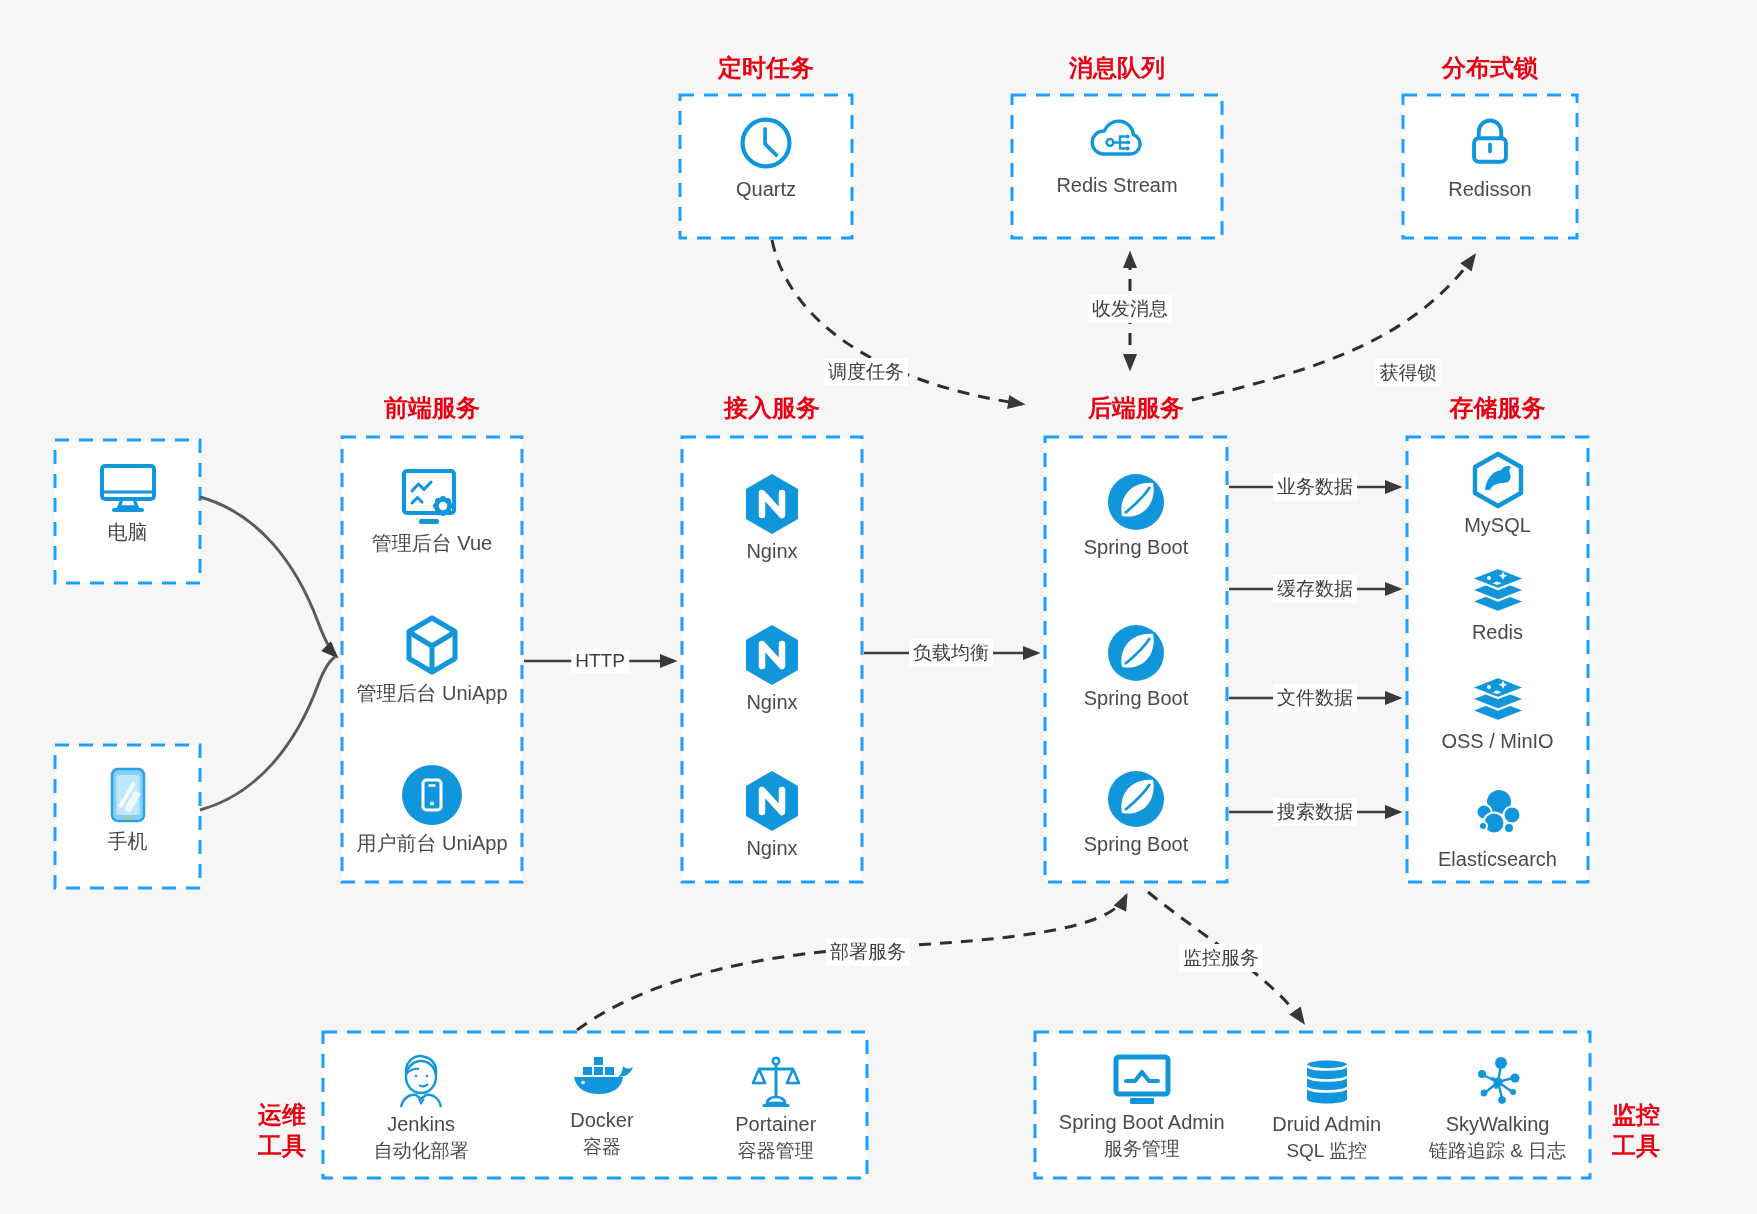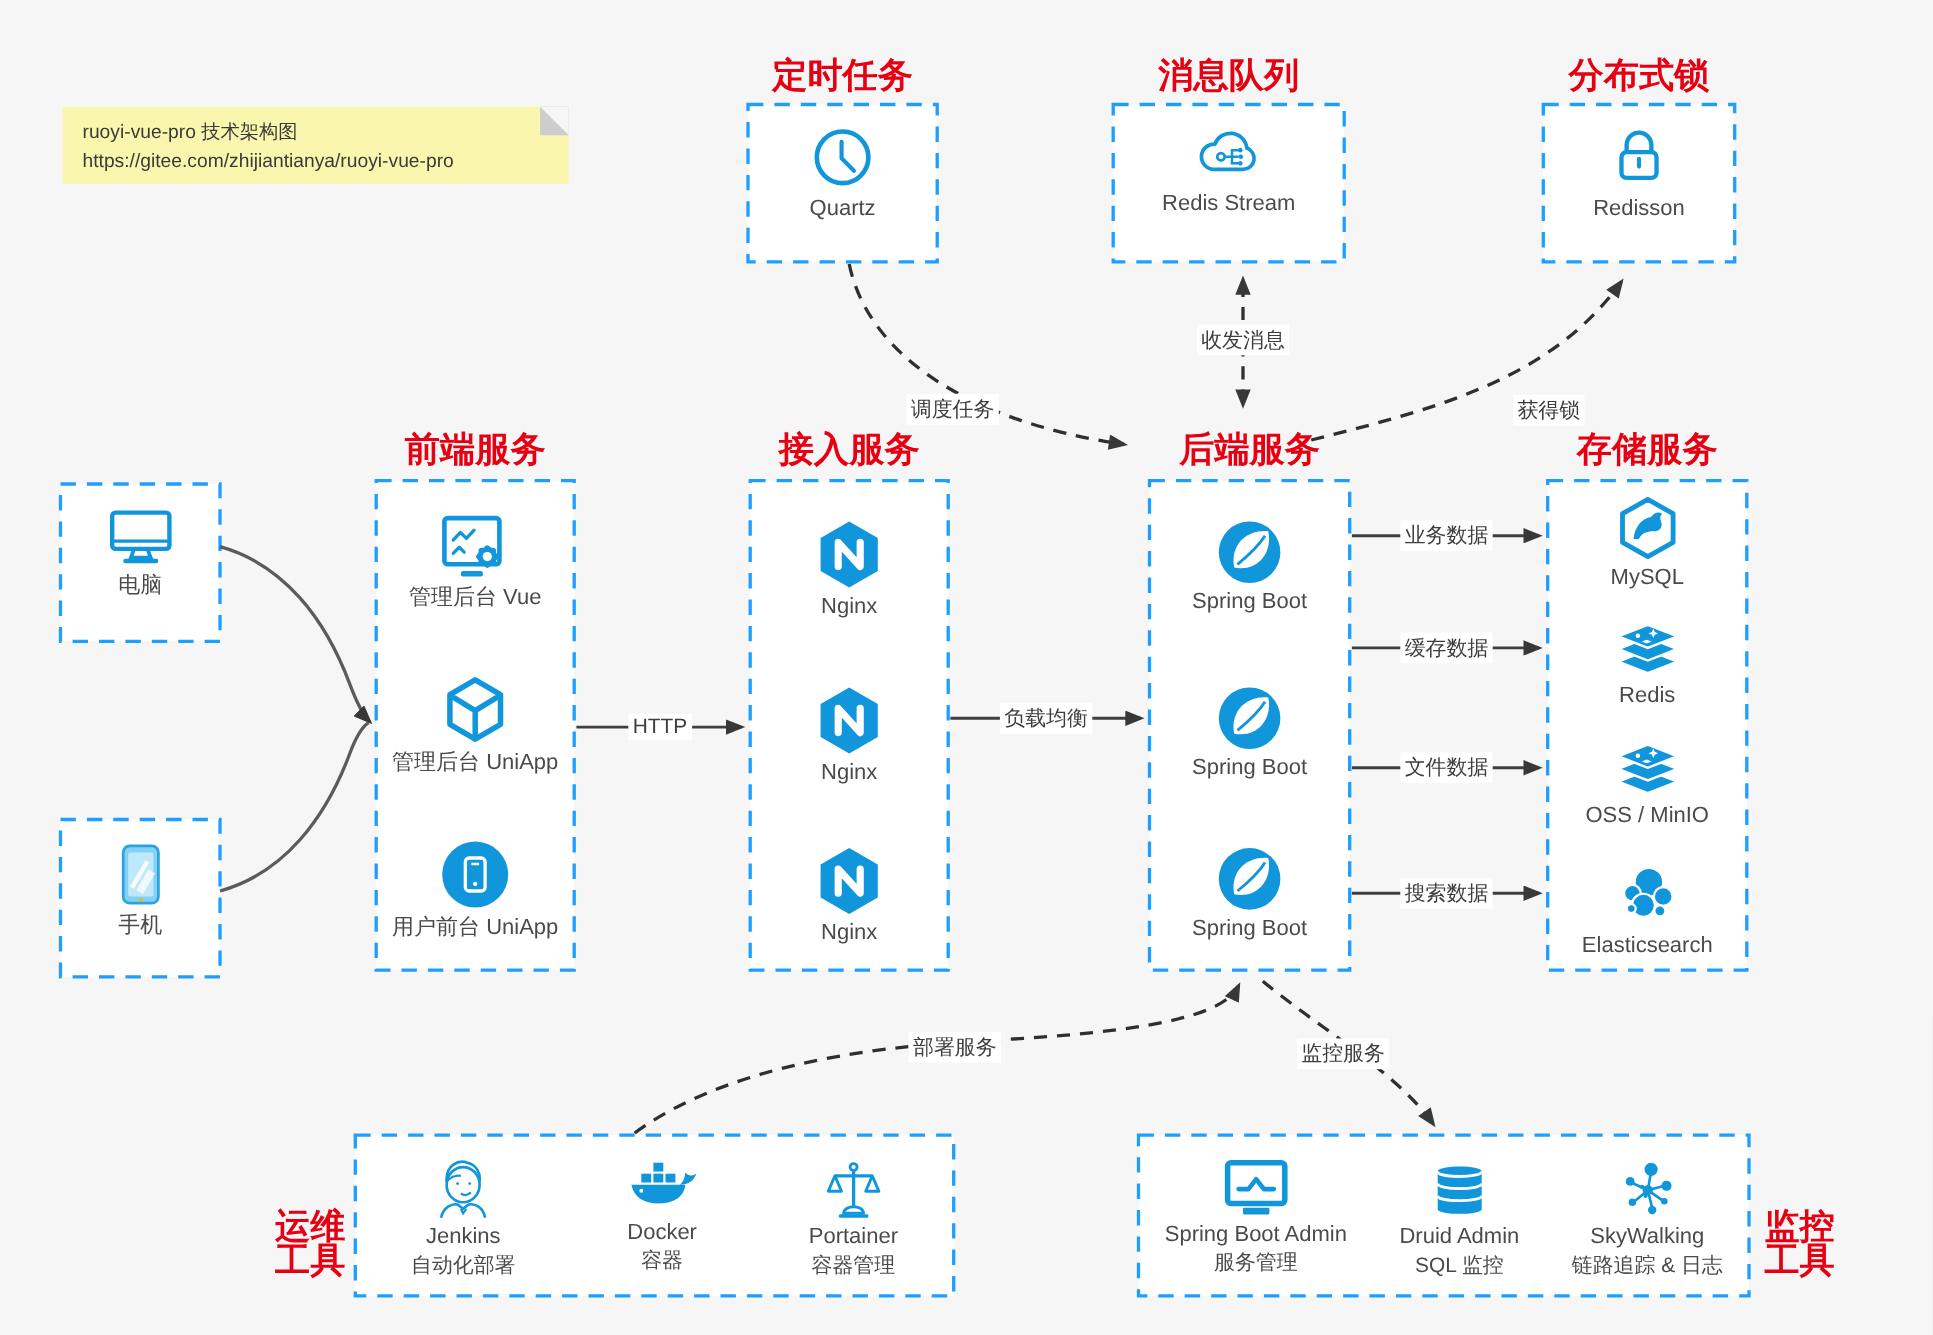--- a/index.html
+++ b/index.html
@@ -1,20 +1,20 @@
 <!DOCTYPE html>
 <html><head>
 <meta charset="utf-8">
 <style>
   html,body{margin:0;padding:0;background:#ececec;}
   .canvas{position:relative;width:1757px;height:1214px;background:#f6f6f6;overflow:hidden;
           font-family:"Liberation Sans","DejaVu Sans",sans-serif;}
   .edges{position:absolute;left:0;top:0;z-index:1;}
   .box{position:absolute;z-index:2;box-sizing:border-box;}
-  .gtitle{position:absolute;z-index:3;color:#e60012;font-weight:bold;font-size:32px;
+  .gtitle{position:absolute;z-index:3;color:#e60012;font-weight:bold;font-size:24px;
           text-align:center;white-space:nowrap;line-height:28px;}
   .side-title{line-height:31px;margin-top:31px;}
   .item{position:absolute;left:0;right:0;display:flex;flex-direction:column;align-items:center;
         gap:5px;z-index:3;}
   .lbl{font-size:20px;color:#4a4a4a;white-space:nowrap;text-align:right;line-height:23px;}
   .sublbl{font-size:19px;color:#4a4a4a;white-space:nowrap;text-align:center;line-height:23px;}
   .hrow{position:absolute;left:0;right:0;top:22px;display:flex;justify-content:space-around;
         align-items:flex-start;z-index:3;}
   .hitem{display:flex;flex-direction:column;align-items:center;gap:3px;}
   .elabel{position:absolute;z-index:4;transform:translate(-50%,-50%);background:#ffffff;
@@ -68,25 +68,20 @@
     <g fill="none" stroke="#2f2f2f" stroke-width="3" stroke-dasharray="12 9">
       <path d="M 772 240 C 788 318 872 382 1022 404" marker-end="url(#ah)"></path>
       <path d="M 1130 312 V 254" marker-end="url(#ah)"></path>
       <path d="M 1130 312 V 368" marker-end="url(#ah)"></path>
       <path d="M 1192 400 C 1300 373 1410 346 1474 256" marker-end="url(#ah)"></path>
       <path d="M 577 1030 C 652 975 770 952 898 946 C 1040 938 1112 925 1126 896" marker-end="url(#ah)"></path>
       <path d="M 1148 892 C 1200 935 1270 975 1303 1022" marker-end="url(#ah)"></path>
     </g>
   </svg>
 
-  <div class="note">
-    <span class="fold"></span>
-    <div>ruoyi-vue-pro 技术架构图</div>
-    <div>https://gitee.com/zhijiantianya/ruoyi-vue-pro</div>
-  </div>
 
   <div class="gtitle" style="left:680px;top:54px;width:172px">定时任务</div>
   <div class="gtitle" style="left:1012px;top:54px;width:210px">消息队列</div>
   <div class="gtitle" style="left:1403px;top:54px;width:174px">分布式锁</div>
   <div class="gtitle" style="left:342px;top:394px;width:180px">前端服务</div>
   <div class="gtitle" style="left:682px;top:394px;width:180px">接入服务</div>
   <div class="gtitle" style="left:1045px;top:394px;width:182px">后端服务</div>
   <div class="gtitle" style="left:1407px;top:394px;width:181px">存储服务</div>
   <div class="gtitle side-title" style="left:242px;top:1068px;width:80px">
     <div>运维</div>

